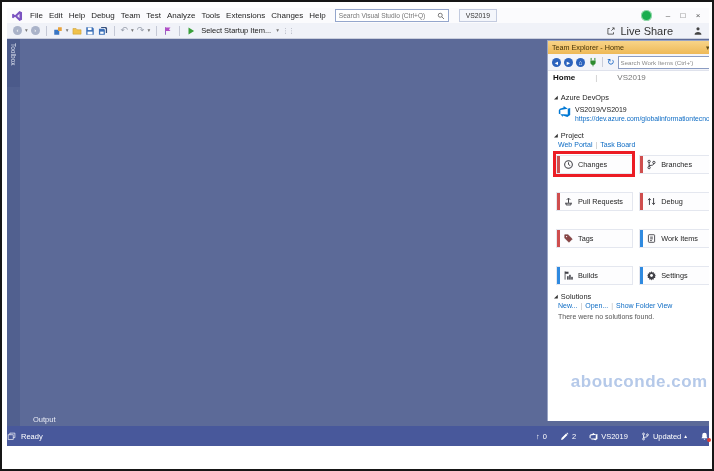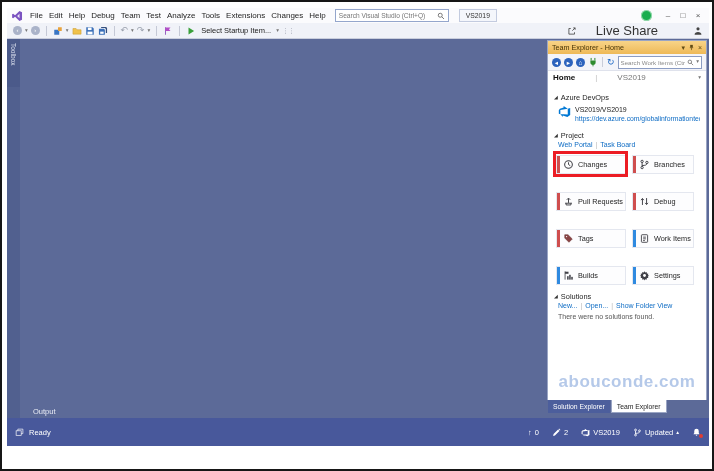--- a/index.html
+++ b/index.html
@@ -22,31 +22,31 @@
   
   .toolbarrow{height:15px;background:#f0f2f8;border-bottom:1px solid #c9cedd;display:flex;align-items:center;padding:0 6px;gap:3px;font-size:8px;color:#333;flex:0 0 auto;}
   .ti{width:10px;height:10px;display:inline-block;flex:0 0 auto;}
   .ti svg{width:10px;height:10px;display:block;}
   .caret{font-size:5.5px;color:#777;line-height:1;}
   .tsep{width:1px;height:10px;background:#c5c9d6;margin:0 3px;flex:0 0 auto;}
   .circle-gray{width:9px;height:9px;border-radius:50%;background:#aab3c9;color:#fff;font-size:6px;line-height:9px;text-align:center;flex:0 0 auto;}
   .grayglyph{color:#9aa0ad;font-size:9px;line-height:1;}
   .startup-lbl{font-size:7.5px;color:#222;margin:0 2px;white-space:nowrap;}
   .grip{color:#9aa0ad;font-size:7px;letter-spacing:-1px;}
-  .ls-group{margin-left:auto;display:flex;align-items:center;gap:19px;font-size:13px;color:#333;}
+  .ls-group{margin-left:auto;display:flex;align-items:center;gap:4px;font-size:11px;color:#333;}
 
   
   .main{flex:1;position:relative;background:#5c6a98;overflow:hidden;}
   .toolbox-strip{position:absolute;left:0;top:0;bottom:0;width:13px;background:#51608f;}
   .toolbox-tab{position:absolute;left:0;top:0;width:13px;height:48px;background:#4b5a8a;}
   .toolbox-label{writing-mode:vertical-rl;font-size:6.5px;color:#dde2ef;padding:4px 0 0 3px;}
   .output-tab{position:absolute;left:20px;bottom:0;color:#e9ecf5;font-size:7.5px;padding:1px 6px 2px;}
 
   
-  .panel-area{position:absolute;top:1px;right:2px;bottom:5px;width:160px;display:flex;flex-direction:column;}
+  .panel-area{position:absolute;top:1px;right:2px;bottom:5px;width:160px;display:flex;}
   .panel{flex:1;display:flex;flex-direction:column;background:#fff;border:1px solid #9aa5c4;border-bottom:none;min-height:0;}
   .panel-header{height:13px;flex:0 0 auto;background:linear-gradient(#f8d488,#eeb957);display:flex;align-items:center;font-size:7.2px;color:#453306;padding:0 4px;gap:3px;}
   .ph-title{flex:1;white-space:nowrap;overflow:hidden;}
   .ph-ic{font-size:7px;color:#5f4a14;line-height:1;}
   .ph-ic svg{width:7px;height:7px;display:block;}
   .panel-toolbar{height:16px;flex:0 0 auto;background:#f3f4f9;border-bottom:1px solid #dfe2ec;display:flex;align-items:center;gap:3px;padding:0 4px;}
   .circle-blue{width:9px;height:9px;border-radius:50%;background:#2c63bd;color:#fff;font-size:6.5px;line-height:9px;text-align:center;flex:0 0 auto;}
   .pt-glyph{font-size:9px;line-height:1;color:#1a66c4;}
   .pt-sep{width:1px;height:10px;background:#c9cdd9;margin:0 1px;}
   .search-wi{flex:1;height:11px;border:1px solid #8b9cc2;background:#fff;display:flex;align-items:center;font-size:6.2px;color:#8a8a8a;padding:0 2px;gap:2px;min-width:0;}
@@ -72,21 +72,21 @@
   .tile-label{font-size:7.3px;color:#1e1e1e;white-space:nowrap;}
   .tile.annotated::after{content:"";position:absolute;inset:-5px -3px -4px -4px;border:3px solid var(--ann,#ec1c24);pointer-events:none;}
   .empty-text{font-size:7px;color:#555;margin:4px 0 0 4px;}
   .watermark{position:absolute;left:0;right:0;top:288px;text-align:center;font-size:17px;font-weight:bold;letter-spacing:.5px;color:#b5c9e9;text-shadow:0 0 1px rgba(255,255,255,.7);}
   .panel-tabs{height:13px;flex:0 0 auto;display:flex;gap:1px;padding-left:1px;align-items:stretch;}
   .ptab{font-size:6.8px;padding:1px 5px 0;line-height:11px;white-space:nowrap;}
   .ptab.inactive{background:#4c5e9c;color:#fff;}
   .ptab.active{background:#fff;color:#1e1e1e;border:1px solid #9aa5c4;border-top:none;}
 
   
-  .statusbar{height:28px;flex:0 0 auto;background:#48589b;display:flex;align-items:center;gap:5px;padding:0 8px;font-size:7.5px;color:#fff;}
+  .statusbar{height:20px;flex:0 0 auto;background:#48589b;display:flex;align-items:center;gap:5px;padding:0 0;font-size:7.5px;color:#fff;}
   .sb-ic svg{width:9px;height:9px;display:block;}
   .sb-right{margin-left:auto;display:flex;align-items:center;gap:13px;}
   .sb-item{display:flex;align-items:center;gap:3px;white-space:nowrap;}
   .bell-wrap{position:relative;}
   .bell-dot{position:absolute;right:-2px;bottom:-1px;width:4px;height:4px;border-radius:50%;background:#e03c31;}
 </style>
 </head>
 <body>
 
 <div class="page">

